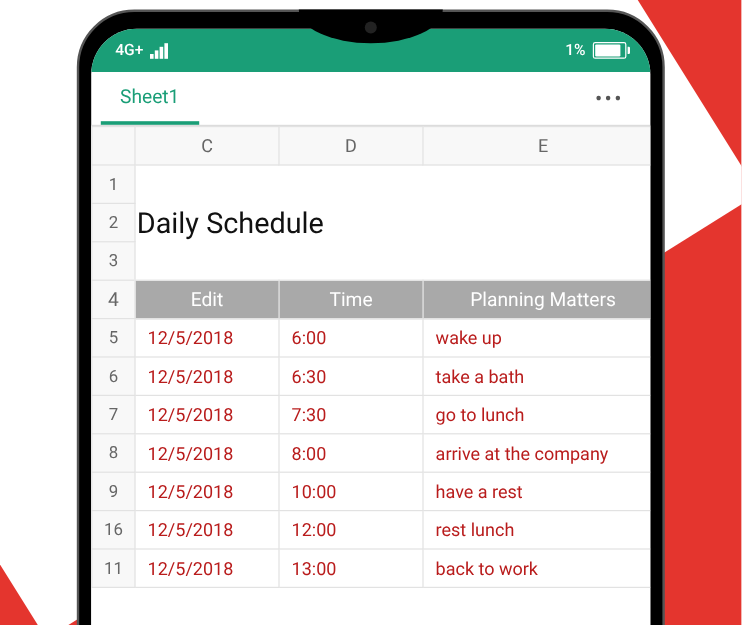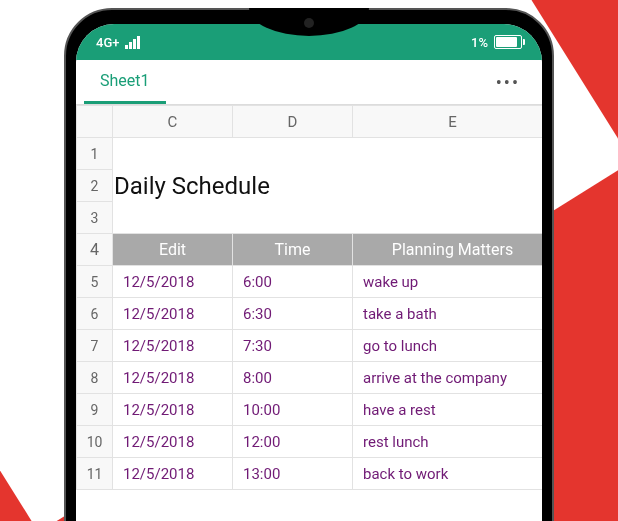--- a/index.html
+++ b/index.html
@@ -42,21 +42,21 @@
   th,td{border:1px solid #e2e2e2;height:32px;box-sizing:border-box;}
   thead th{background:#f8f8f8;font-weight:400;color:#666;font-size:15px;}
   .rowhead{background:#f8f8f8;text-align:center;color:#666;width:36px;font-size:14px;}
   col.rownum{width:36px;}
   col.c{width:120px;}
   col.d{width:120px;}
   col.e{width:200px;}
   td.data{padding-left:10px;}
   .title-cell{text-align:left;font-size:24px;color:#111;font-weight:400;}
   .hdr-row td{background:#a9a9a9;color:#fff;font-size:16px;text-align:center;}
-  tbody tr td.data{font-size:15px;color:#701a75;}
+  tbody tr td.data{font-size:15px;color:#b91c1c;}
   tr.blank td{border-left:none;border-right:none;}
   tr.blank td.rowhead{border:1px solid #e2e2e2;}
 </style>
 </head>
 <body>
 
 <div class="bg"></div>
 
 <div class="phone">
   <div class="notch"></div>
@@ -146,21 +146,21 @@
             <td class="data">8:00</td>
             <td class="data">arrive at the company</td>
           </tr>
           <tr>
             <td class="rowhead">9</td>
             <td class="data">12/5/2018</td>
             <td class="data">10:00</td>
             <td class="data">have a rest</td>
           </tr>
           <tr>
-            <td class="rowhead">10</td>
+            <td class="rowhead">16</td>
             <td class="data">12/5/2018</td>
             <td class="data">12:00</td>
             <td class="data">rest lunch</td>
           </tr>
           <tr>
             <td class="rowhead">11</td>
             <td class="data">12/5/2018</td>
             <td class="data">13:00</td>
             <td class="data">back to work</td>
           </tr>

